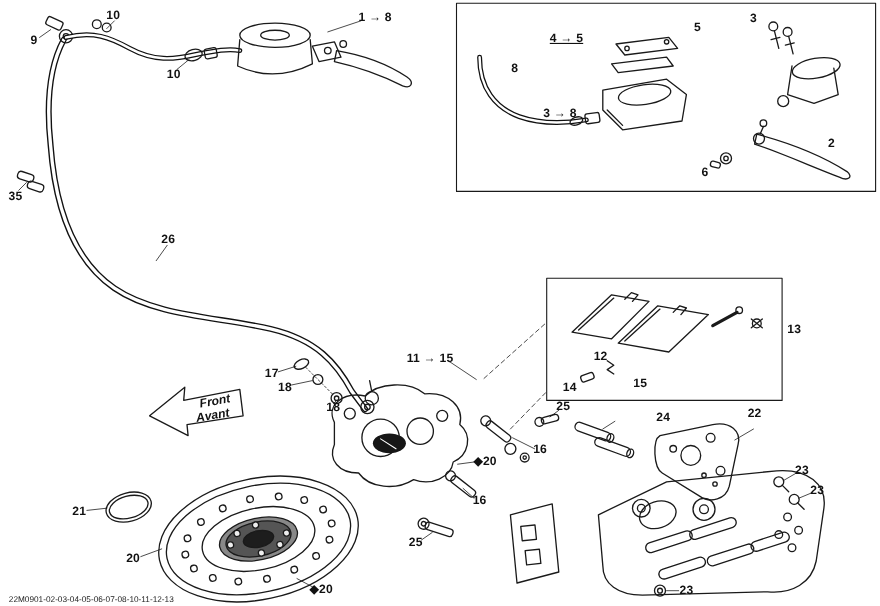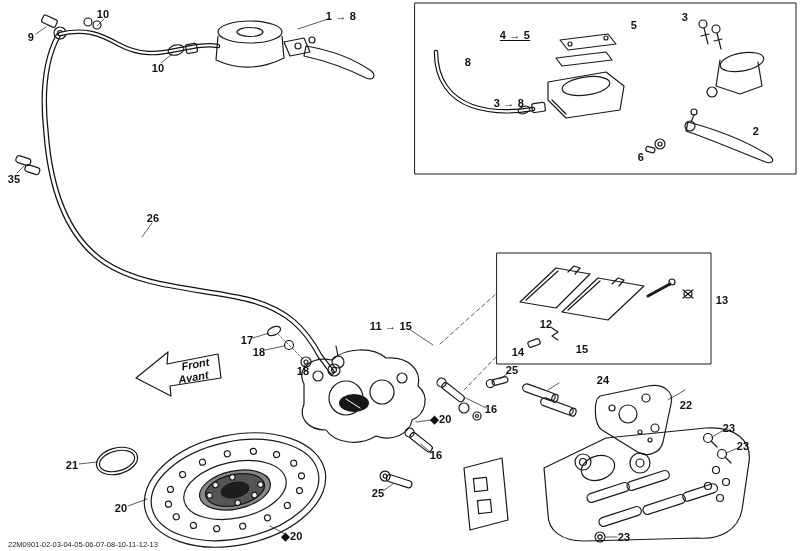--- a/index.html
+++ b/index.html
@@ -305,21 +305,21 @@
       <span class="callout" style="left: 722px; top: 260px; margin-top: 40px;">13</span>
       <span class="callout" style="left: 546px; top: 324px;">12</span>
       <span class="callout" style="left: 582px; top: 349px;">15</span>
       <span class="callout" style="left: 518px; top: 352px;">14</span>
       <span class="callout" style="left: 391px; top: 326px;">11 → 15</span>
       <span class="callout" style="left: 247px; top: 340px;">17</span>
       <span class="callout" style="left: 259px; top: 352px;">18</span>
       <span class="callout" style="left: 303px; top: 371px;">18</span>
       <span class="callout" style="left: 512px; top: 370px;">25</span>
       <span class="callout" style="left: 564px; top: 380px; margin-left: 39px;">24</span>
-      <span class="callout" style="left: 686px; top: 405px;">22</span>
+      <span class="callout" style="left: 686px; top: 376px;">22</span>
       <span class="callout" style="left: 491px; top: 409px;">16</span>
       <span class="callout" style="left: 441px; top: 419px;">◆20</span>
       <span class="callout" style="left: 729px; top: 428px;">23</span>
       <span class="callout" style="left: 743px; top: 446px;">23</span>
       <span class="callout" style="left: 436px; top: 455px;">16</span>
       <span class="callout" style="left: 72px; top: 465px;">21</span>
       <span class="callout" style="left: 378px; top: 493px;">25</span>
       <span class="callout" style="left: 121px; top: 508px;">20</span>
       <span class="callout" style="left: 292px; top: 536px;">◆20</span>
       <span class="callout" style="left: 624px; top: 537px;">23</span>

